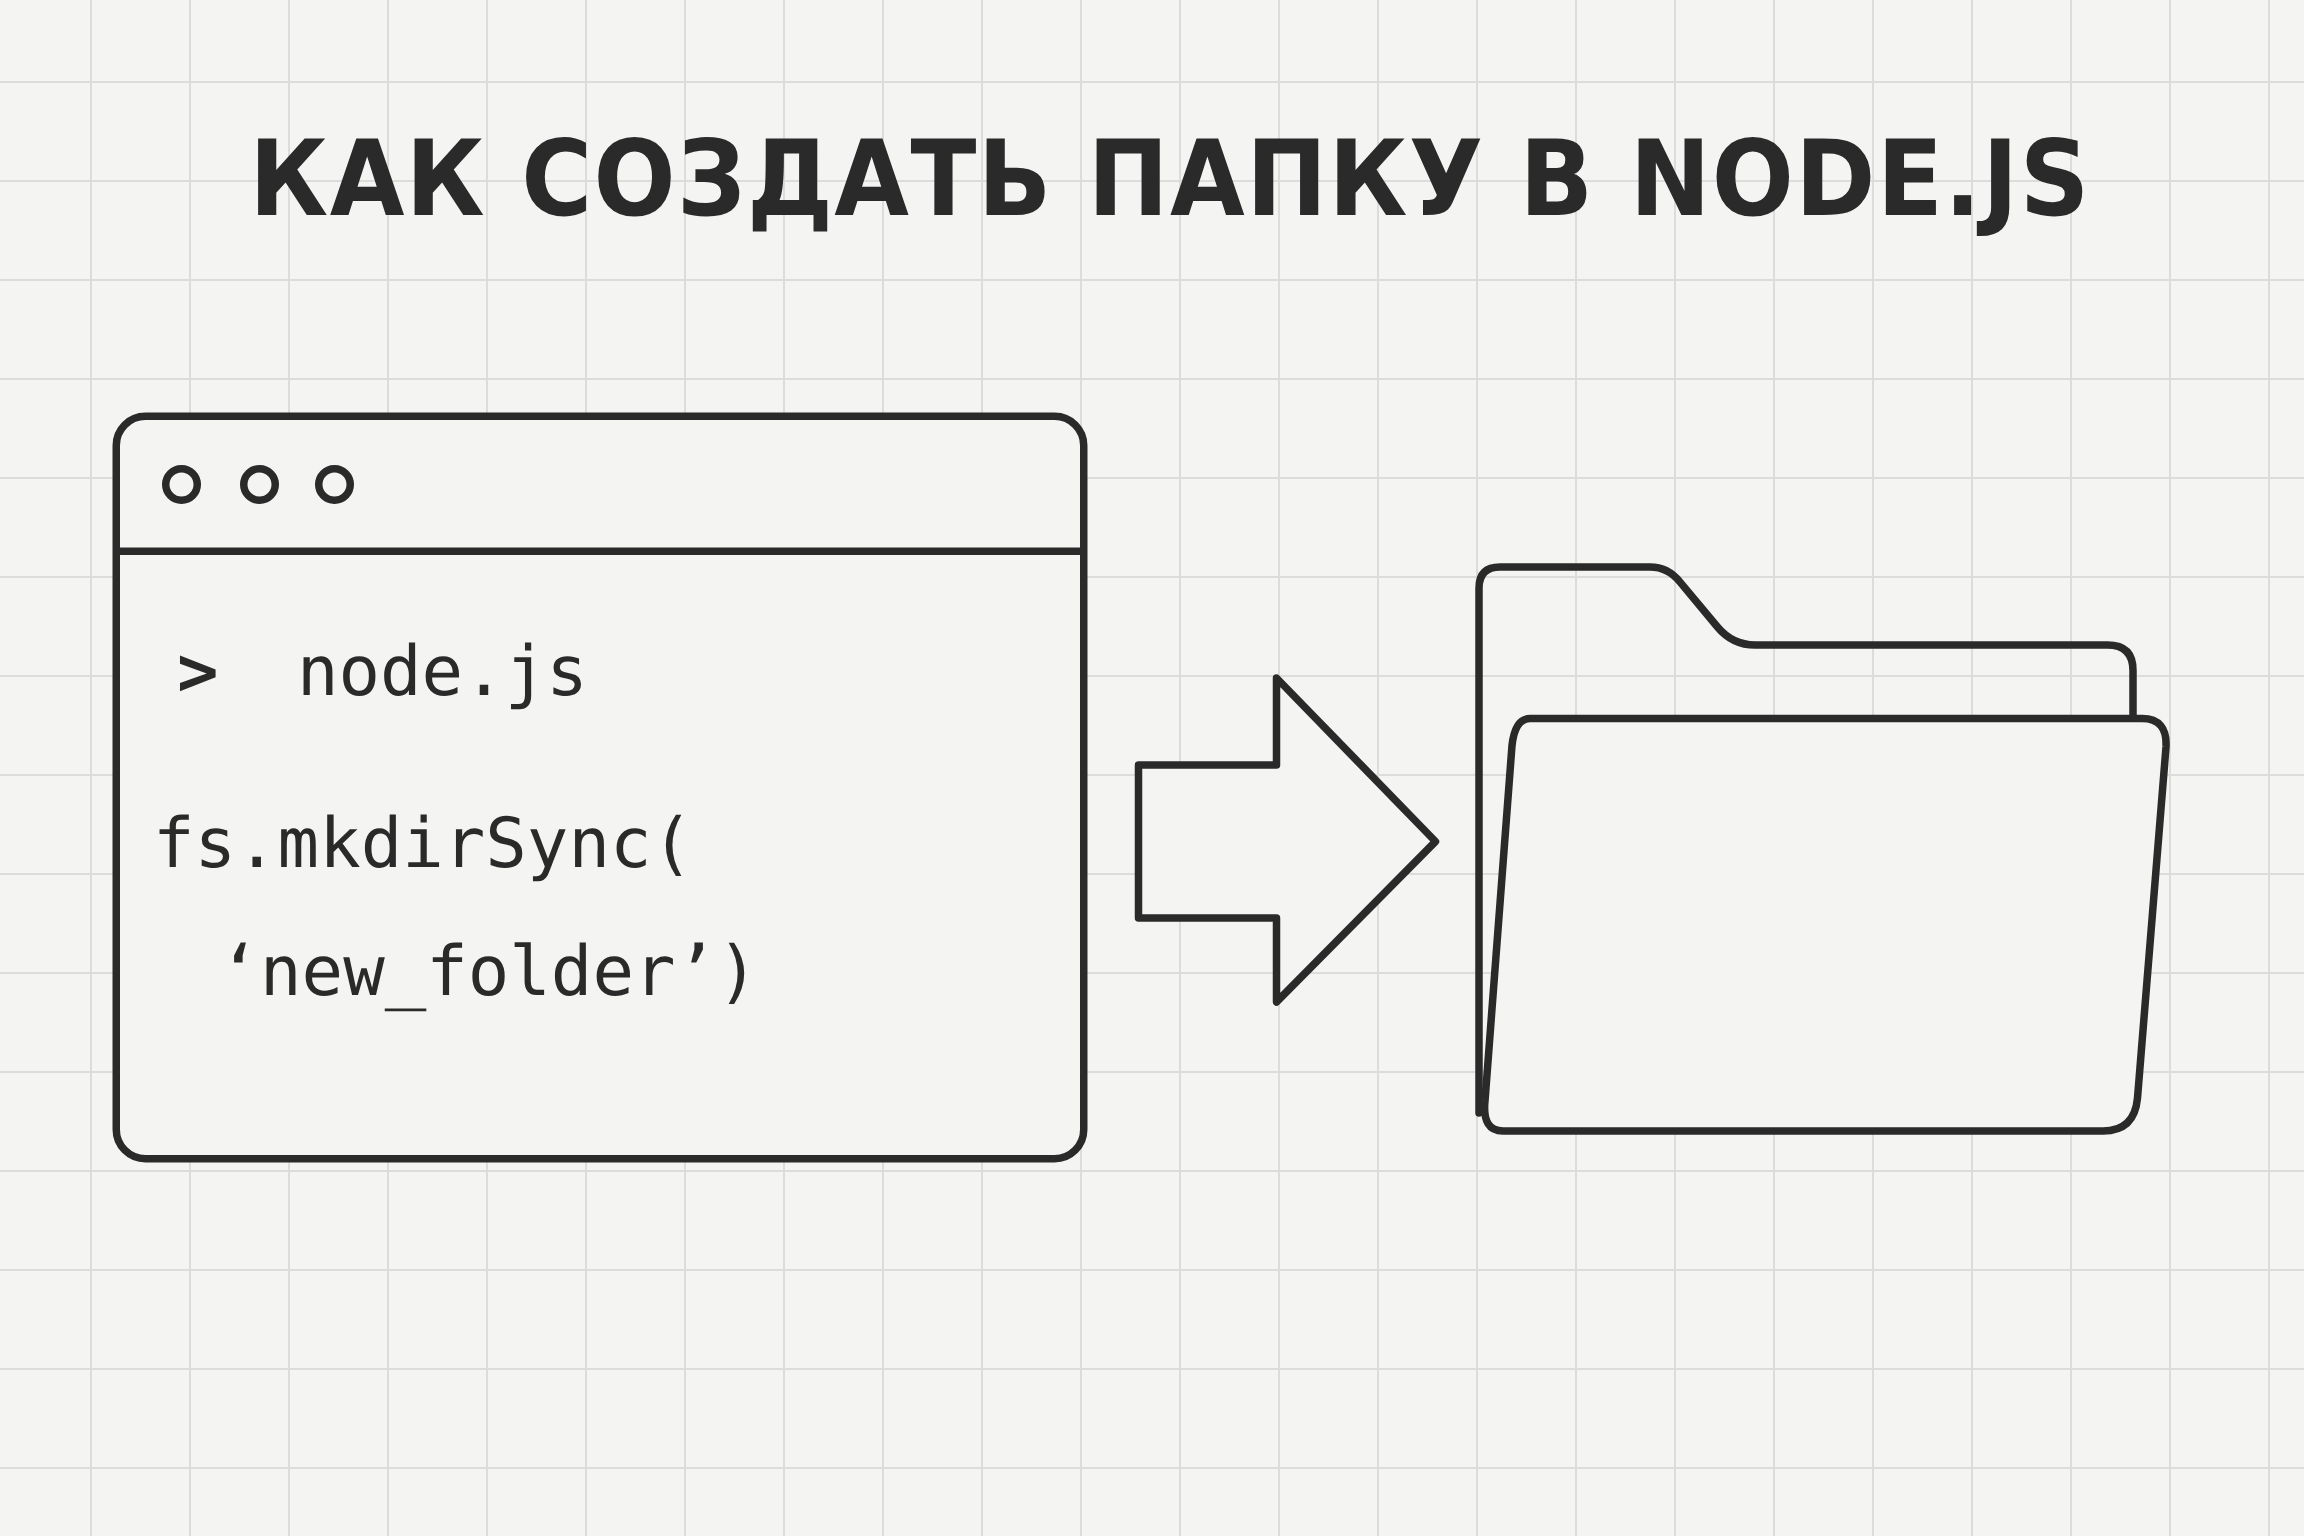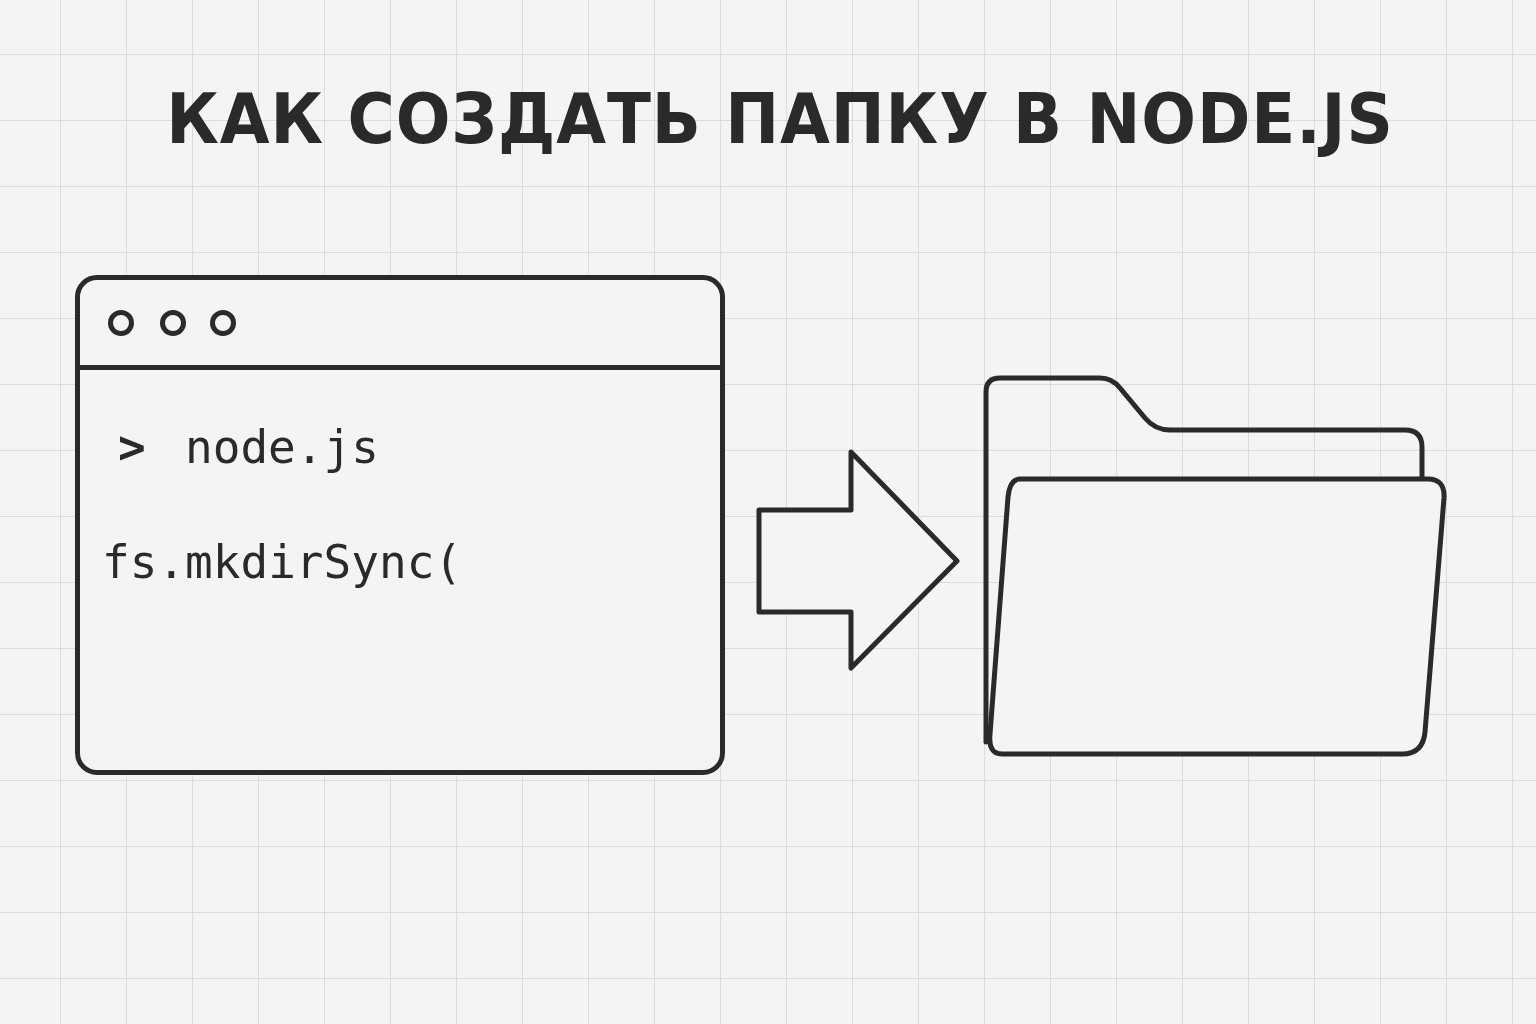--- a/index.html
+++ b/index.html
@@ -48,22 +48,23 @@
 
 <div class="title">КАК СОЗДАТЬ ПАПКУ В NODE.JS</div>
 
 <div class="window">
   <div class="titlebar">
     <div class="dot" style="left:28px"></div>
     <div class="dot" style="left:80px"></div>
     <div class="dot" style="left:130px"></div>
   </div>
   <div class="prompt-glyph" style="left:38px; top:140px;">&gt;</div>
-  <div class="code" style="left:105px; top:140px;">node.js</div>
+  <div class="code" style="left:118px; top:140px;">node.js</div>
   <div class="code" style="left:22px; top:255px;">fs.mkdirSync(</div>
+  <div class="code" style="left:38px; top:340px;"> ‘new_folder’)</div>
 </div>
 
 <svg class="shape" style="left:755px; top:448px;" width="210" height="225" viewBox="0 0 210 225">
   <path d="M4 62 L96 62 L96 4 L202 113 L96 220 L96 164 L4 164 Z" fill="#f4f4f2" stroke="#2a2a2a" stroke-width="5" stroke-linejoin="round"></path>
 </svg>
 
 <svg class="shape" style="left:980px; top:372px;" width="470" height="390" viewBox="0 0 470 390">
   <path d="M6 370 L6 20 Q6 6 20 6 L120 6 Q132 6 140 16 L165 46 Q175 58 190 58 L425 58 Q442 58 442 75 L442 105" fill="none" stroke="#2a2a2a" stroke-width="5" stroke-linejoin="round" stroke-linecap="round"></path>
   <path d="M40 107 L448 107 Q465 107 464 126 L445 360 Q443 382 422 382 L22 382 Q8 382 10 362 L28 125 Q30 107 40 107 Z" fill="#f4f4f2" stroke="#2a2a2a" stroke-width="5" stroke-linejoin="round"></path>
 </svg>

